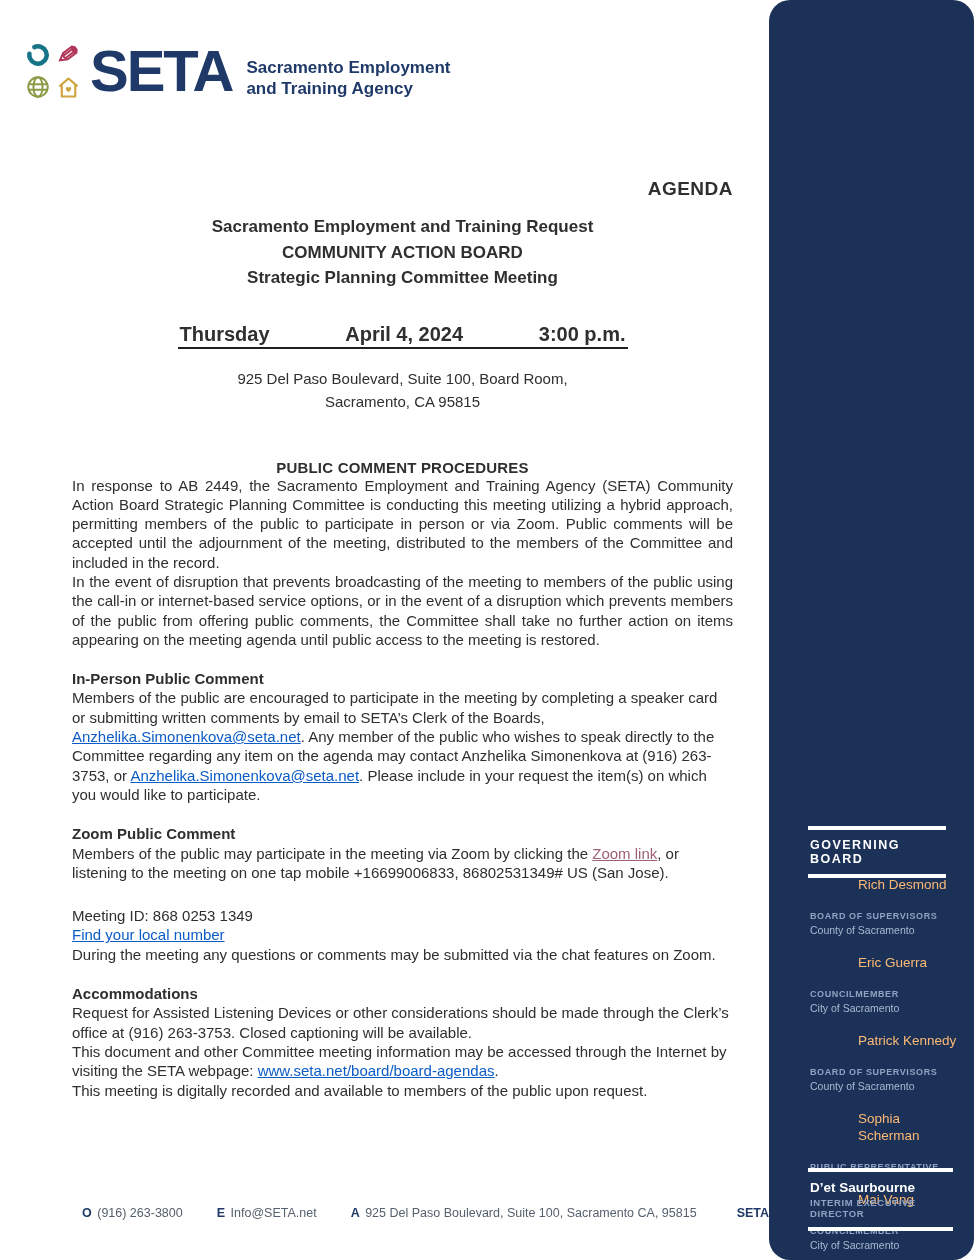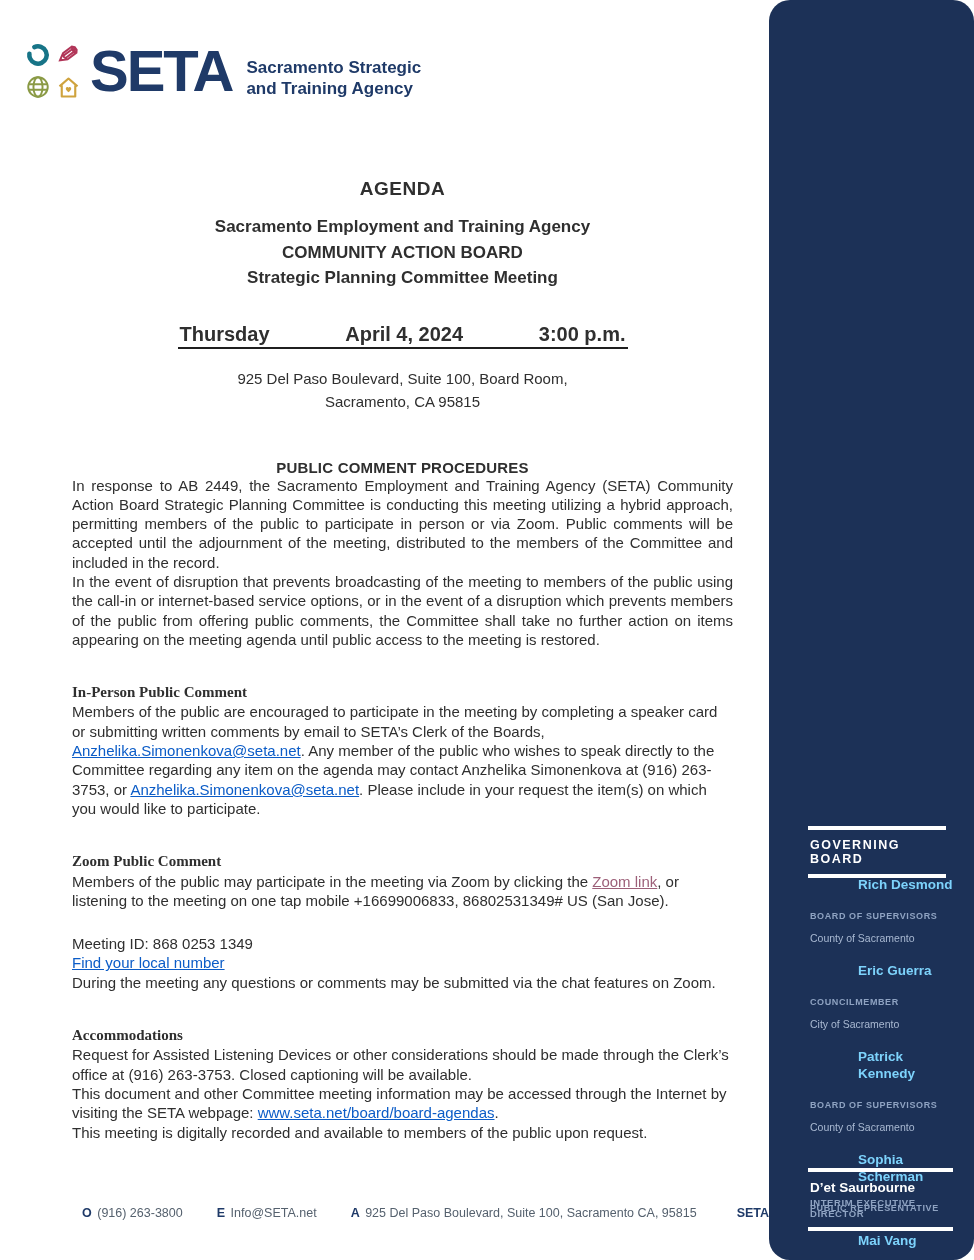--- a/index.html
+++ b/index.html
@@ -15,50 +15,50 @@
   
   .logo-row { position:absolute; left:24px; top:40px; display:flex; align-items:center; }
   .logo-icons { display:grid; grid-template-columns:28px 28px; grid-template-rows:30px 30px; gap:2px; margin-right:8px; }
   .logo-icons .ic { display:flex; align-items:center; justify-content:center; }
   .pencil-glyph { font-size:26px; color:#b13558; transform:scaleX(-1) rotate(-8deg); font-weight:bold; line-height:1; }
   .wordmark { font-size:58px; font-weight:800; letter-spacing:-2px; color:#1f3a68; line-height:1; margin-right:14px; }
   .tagline { font-size:17px; font-weight:700; color:#1f3a68; line-height:21px; padding-top:14px; }
 
   
   .main { position:absolute; left:72px; top:0; width:661px; }
-  .agenda-title { margin:178px 0 0 0; font-size:19px; font-weight:700; text-align:center; letter-spacing:0.5px; }
+  .agenda-title { margin:178px 0 0 0; font-size:19px; font-weight:700; text-align:right; letter-spacing:0.5px; }
   .title-block { margin-top:14px; text-align:center; font-weight:700; font-size:17px; line-height:25.5px; }
   .date-row { width:446px; margin:32px auto 0 auto; display:flex; justify-content:space-between; font-size:20px; font-weight:700; border-bottom:2.5px solid #1f1f1f; padding:0 2px 1px 2px; }
   .addr { text-align:center; font-size:15px; line-height:23px; margin-top:18px; }
   .pcp-heading { margin-top:46px; text-align:center; font-size:15px; font-weight:700; letter-spacing:0.2px; }
   p.body { font-size:15px; line-height:19.3px; margin:0; }
   p.just { text-align:justify; }
   .mt { margin-top:19px; }
   .mt-lg { margin-top:24px; }
-  .sec-heading { font-size:15px; font-weight:700; margin-top:34px; line-height:19.3px;font-family:Liberation Serif, serif; }
+  .sec-heading { font-size:15px; font-weight:700; margin-top:20px; line-height:19.3px; }
   a.blue-link { color:#0b5cc7; text-decoration:underline; cursor:pointer; }
   a.visited-link { color:#9c5f78; text-decoration:underline; cursor:pointer; }
   .zoom-lines { font-size:15px; line-height:19.3px; margin-top:24px; }
 
   
   .footer { position:absolute; left:82px; top:1206px; width:651px; font-size:12.5px; color:#55616e; display:flex; align-items:baseline; gap:24px; white-space:nowrap; }
   .footer .lbl { color:#1f3a68; font-weight:700; margin-right:2px; }
   .footer .item { margin-right:10px; }
   .footer .site { color:#1f3a68; font-weight:700; margin-left:6px; }
 
   
   .sidebar { position:absolute; left:769px; top:0; width:205px; height:1260px; background:#1c3157; color:#ffffff;border-radius:21px; }
   .gb-block { position:absolute; left:39px; top:826px; width:138px; }
   .rule { height:4px; background:#ffffff; }
   .gb-title { font-size:12.5px; font-weight:700; letter-spacing:1.5px; color:#ffffff; margin:8px 0 8px 2px; }
   .members { position:absolute; left:41px; top:876px; width:150px; }
   .member { margin-bottom:17px; }
-  .member-name { font-size:13.5px; font-weight:700; color:#7dd3fc; line-height:17px;padding-left:48px; }
+  .member-name { font-size:13.5px; font-weight:400; color:#fdba74; line-height:17px;padding-left:48px; }
   .member-title { font-size:9px; font-weight:700; letter-spacing:0.6px; color:#8fa3c2; line-height:14px; margin-top:16px; }
-  .member-org { font-size:10.5px; color:#a9b9d2; line-height:14px; margin-top:8px; }
+  .member-org { font-size:10.5px; color:#a9b9d2; line-height:14px; margin-top:0; }
   .member-org:empty { display:none; }
   .director-block { position:absolute; left:39px; top:1168px; width:145px; }
   .director-name { font-size:13.5px; font-weight:700; color:#ffffff; margin:8px 0 2px 2px; }
   .director-title { font-size:9.5px; font-weight:700; letter-spacing:0.6px; color:#8fa3c2; margin:0 0 8px 2px; }
 </style>
 </head>
 <body>
 
 <div class="page">
 
@@ -82,31 +82,31 @@
       <span class="ic">
         <svg width="27" height="27" viewBox="0 0 24 24" fill="none" stroke="#cfa33e" stroke-width="1.9" stroke-linejoin="round">
           <path d="M4 11 L12 4 L20 11"></path>
             <path d="M6 10v10h12V10"></path>
           <path d="M12 16.2c-1.6-1.3-2.4-2.2-2.4-3.1 0-.9.7-1.5 1.4-1.5.5 0 .8.2 1 .6.2-.4.5-.6 1-.6.7 0 1.4.6 1.4 1.5 0 .9-.8 1.8-2.4 3.1z" fill="#cfa33e" stroke="none"></path>
         </svg>
       </span>
     </div>
     <div class="wordmark">SETA</div>
     <div class="tagline">
-      <div>Sacramento Strategic</div>
+      <div>Sacramento Employment</div>
       <div>and Training Agency</div>
     </div>
   </div>
 
   <div class="main">
 
     <div class="agenda-title">AGENDA</div>
 
     <div class="title-block">
-      <div>Sacramento Employment and Training Agency</div>
+      <div>Sacramento Employment and Training Request</div>
       <div>COMMUNITY ACTION BOARD</div>
       <div>Strategic Planning Committee Meeting</div>
     </div>
 
     <div class="date-row">
       <span>Thursday</span>
       <span>April 4, 2024</span>
       <span>3:00 p.m.</span>
     </div>
 

